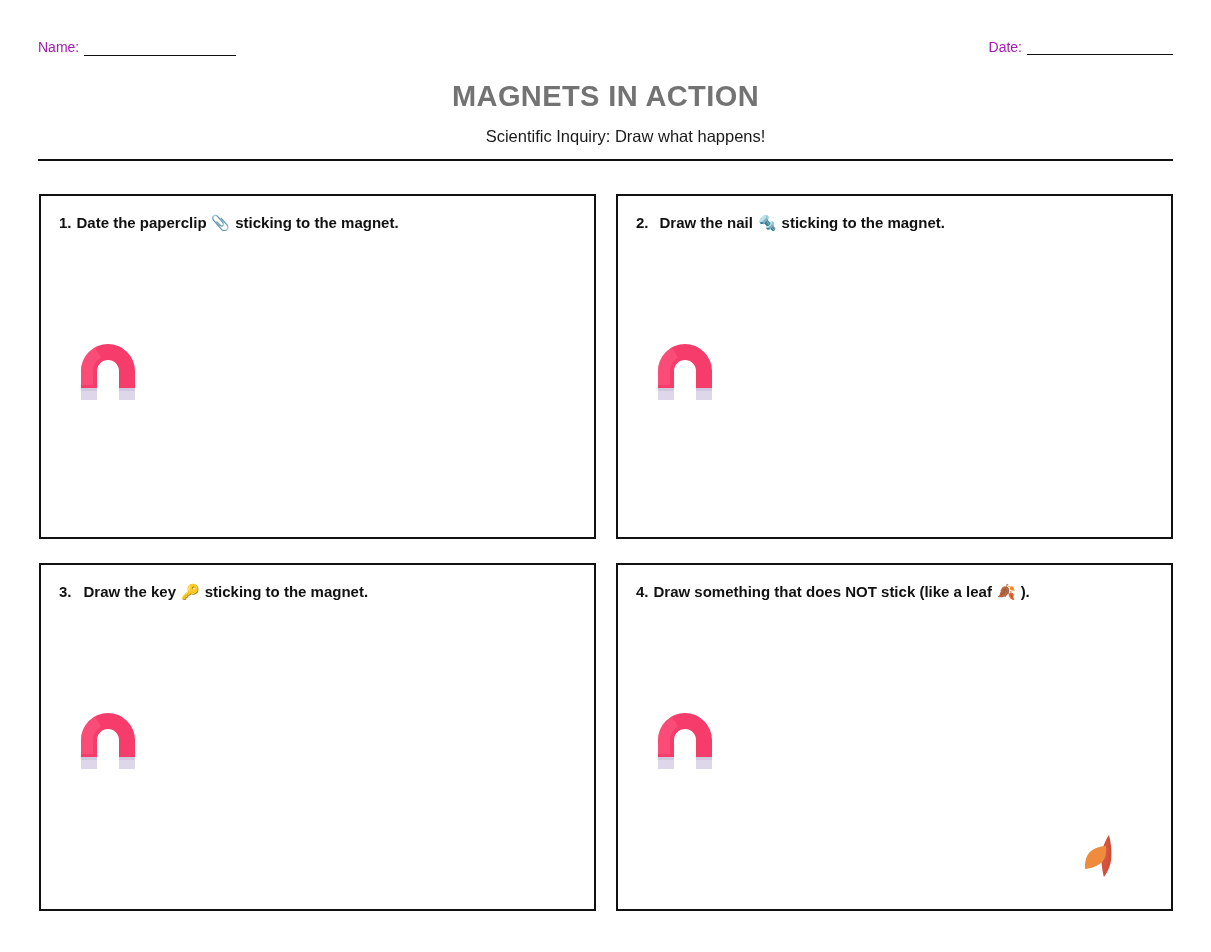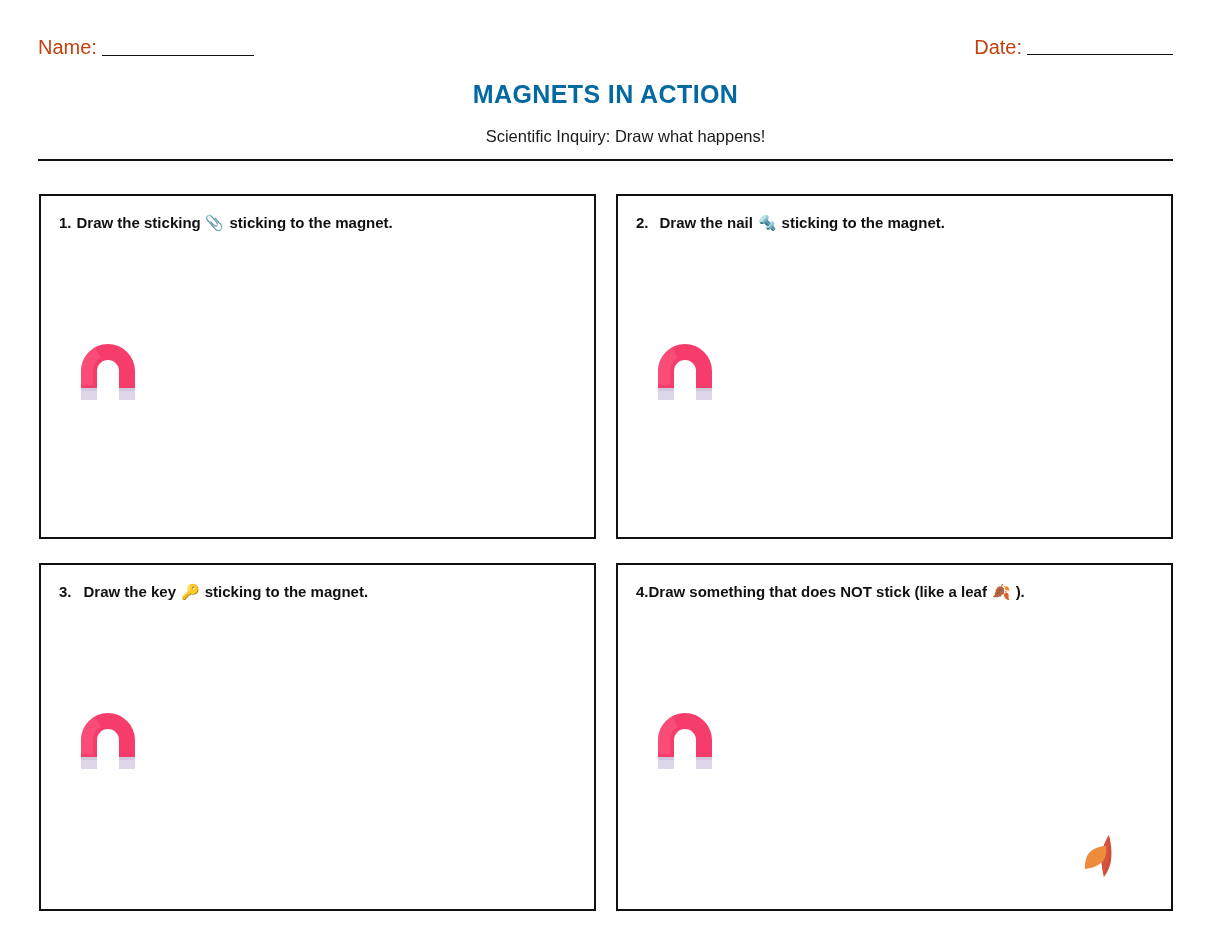--- a/index.html
+++ b/index.html
@@ -39,45 +39,45 @@
     align-items: flex-end;
   }
   .meta-right {
     position: absolute;
     right: 0;
     top: 0;
     display: flex;
     align-items: center;
   }
   .meta-label {
-    font-size: 20px;
-    color: #c2410c;
+    font-size: 14px;
+    color: #a21caf;
     line-height: 18px;
     white-space: nowrap;
   }
   .meta-rule {
     display: inline-block;
     border-bottom: 1.4px solid #111;
     margin-left: 5px;
     height: 14px;
   }
   .rule-name { width: 152px; }
   .rule-date { width: 146px; }
 
   
   .title {
     position: absolute;
     left: 0;
     top: 80px;
     width: 1211px;
     text-align: center;
-    font-size: 25px;
+    font-size: 29px;
     font-weight: bold;
     letter-spacing: 0.4px;
-    color: #0369a1;
+    color: #737373;
   }
   .subtitle {
     position: absolute;
     left: 0;
     top: 127px;
     width: 1211px;
     text-align: center;
     font-size: 16.5px;
     color: #1a1a1a;
     padding-left: 20px;
@@ -159,21 +159,21 @@
     </div>
   </div>
 
   <div class="title">MAGNETS IN ACTION</div>
   <div class="subtitle">Scientific Inquiry: Draw what happens!</div>
   <div class="header-rule"></div>
 
   <div class="box box-1">
     <div class="box-prompt">
       <span>1.</span>
-      <span style="margin-left:5px">Draw the sticking</span>
+      <span style="margin-left:5px">Date the paperclip</span>
       <span class="emoji">📎</span>
       <span>sticking to the magnet.</span>
     </div>
     <div class="magnet magnet-1">
       <svg width="66" height="72" viewBox="0 0 66 72" xmlns="http://www.w3.org/2000/svg">
         <path d="M6 58 L6 33 A27 27 0 0 1 60 33 L60 58 L44 58 L44 33 A11 11 0 0 0 22 33 L22 58 Z" fill="#f63c6b"></path>
         <path d="M6 47 L6 33 A27 27 0 0 1 20 9.5 L26 19.5 A16 16 0 0 0 18 33 L18 47 Z" fill="#fb5a81" opacity="0.55"></path>
         <rect x="6" y="50" width="16" height="12" fill="#ddd7e9"></rect>
         <rect x="44" y="50" width="16" height="12" fill="#ddd7e9"></rect>
         <rect x="6" y="50" width="16" height="3" fill="#cfc7de"></rect>
@@ -216,21 +216,21 @@
         <rect x="44" y="50" width="16" height="12" fill="#ddd7e9"></rect>
         <rect x="6" y="50" width="16" height="3" fill="#cfc7de"></rect>
         <rect x="44" y="50" width="16" height="3" fill="#cfc7de"></rect>
       </svg>
     </div>
   </div>
 
   <div class="box box-4">
     <div class="box-prompt">
       <span>4.</span>
-      <span style="">Draw something that does NOT stick (like a leaf</span>
+      <span style="margin-left:5px">Draw something that does NOT stick (like a leaf</span>
       <span class="emoji">🍂</span>
       <span>).</span>
     </div>
     <div class="magnet magnet-4">
       <svg width="66" height="72" viewBox="0 0 66 72" xmlns="http://www.w3.org/2000/svg">
         <path d="M6 58 L6 33 A27 27 0 0 1 60 33 L60 58 L44 58 L44 33 A11 11 0 0 0 22 33 L22 58 Z" fill="#f63c6b"></path>
         <path d="M6 47 L6 33 A27 27 0 0 1 20 9.5 L26 19.5 A16 16 0 0 0 18 33 L18 47 Z" fill="#fb5a81" opacity="0.55"></path>
         <rect x="6" y="50" width="16" height="12" fill="#ddd7e9"></rect>
         <rect x="44" y="50" width="16" height="12" fill="#ddd7e9"></rect>
         <rect x="6" y="50" width="16" height="3" fill="#cfc7de"></rect>

